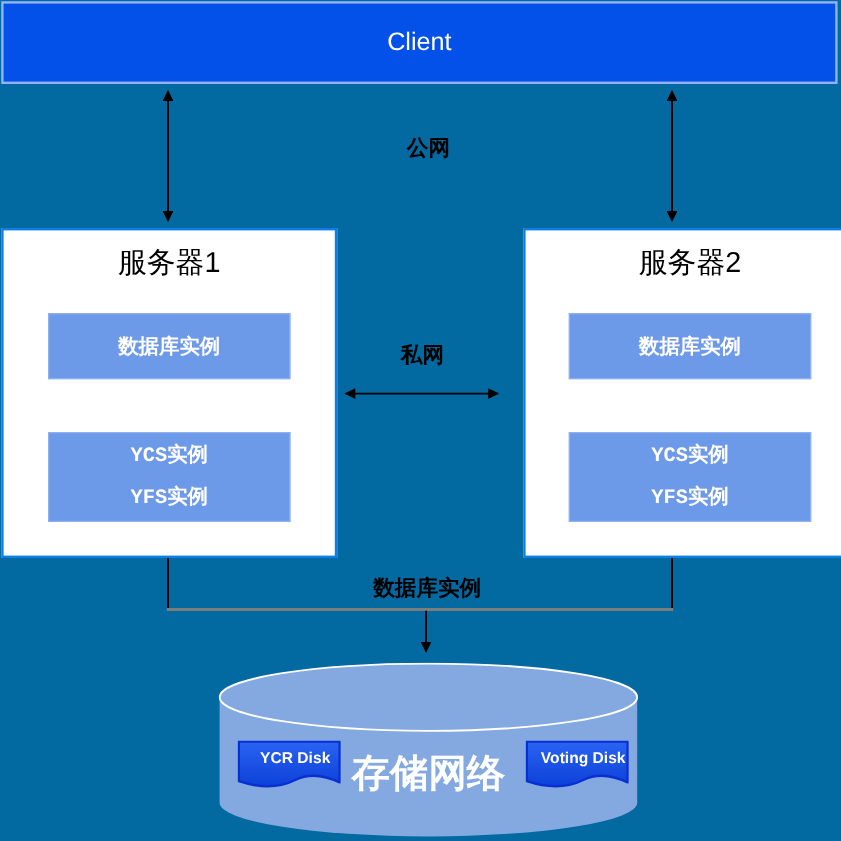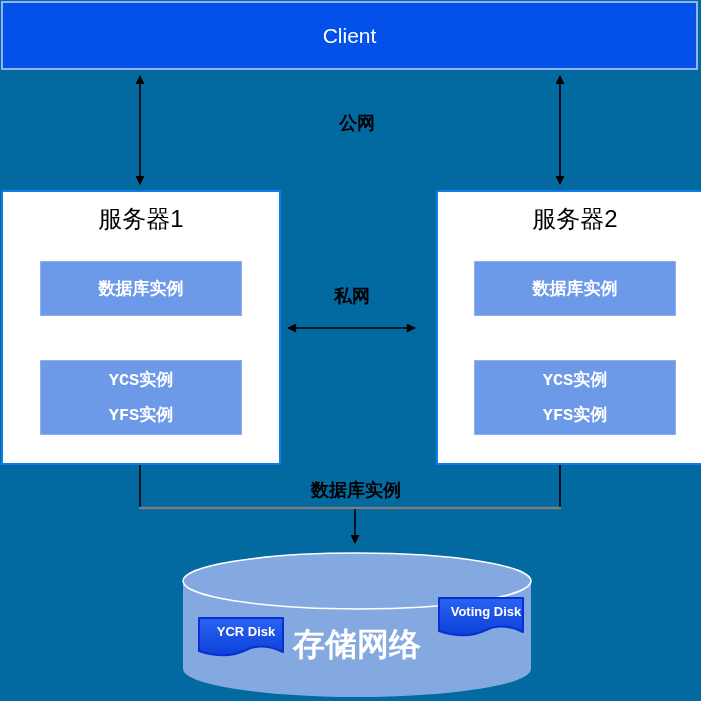--- a/index.html
+++ b/index.html
@@ -45,21 +45,21 @@
   .inst.db      { top:69px;  height:55px; }
   .inst.cluster { top:168px; height:75px; line-height:35px;font-family:Liberation Mono, monospace; }
   
   .cylinder-wrap { position:absolute; left:182px; top:552px; width:350px; height:146px; }
   .shared-label {
     position:absolute; left:357px; top:645px; transform:translate(-50%,-50%);
     color:#ffffff; font-size:32px; font-weight:bold; white-space:nowrap;
   }
   .disk { position:absolute; width:96px; height:43px; }
   #disk-ycr    { left:198px; top:617px; }
-  #disk-voting { left:438px; top:597px; }
+  #disk-voting { left:438px; top:617px; }
   .disk svg { position:absolute; left:0; top:0; }
   .disk-label {
     position:absolute; left:0; top:7px; width:100%; text-align:center;
     color:#ffffff; font-size:13px; font-weight:bold; white-space:nowrap;
   }
 </style>
 </head>
 <body>
 
 <div class="canvas">

